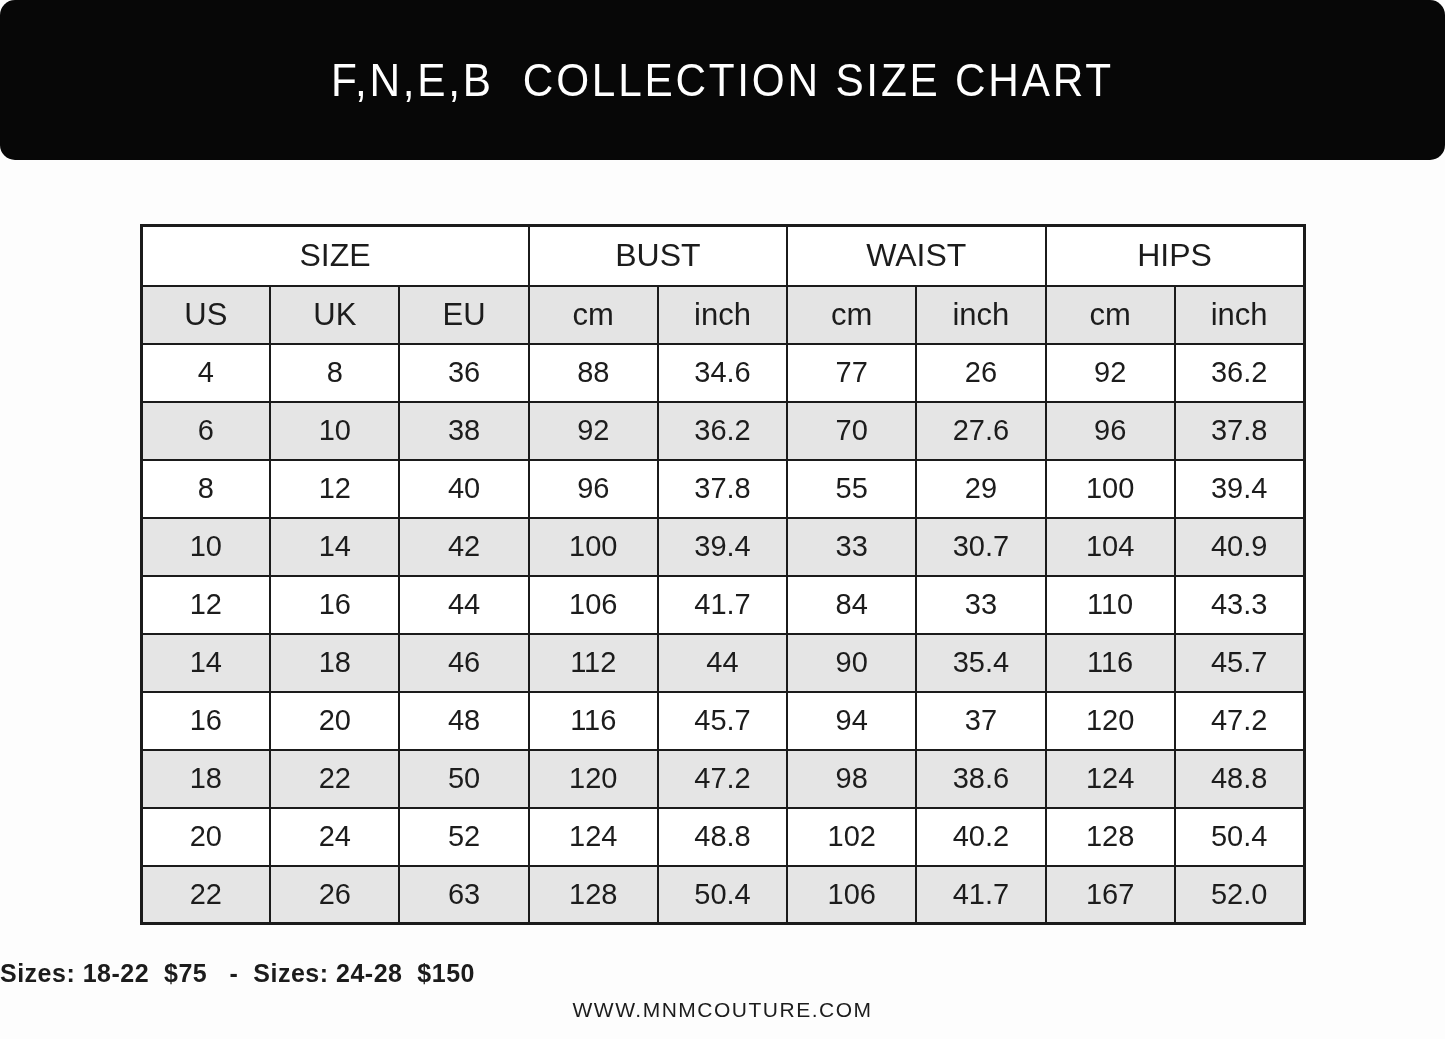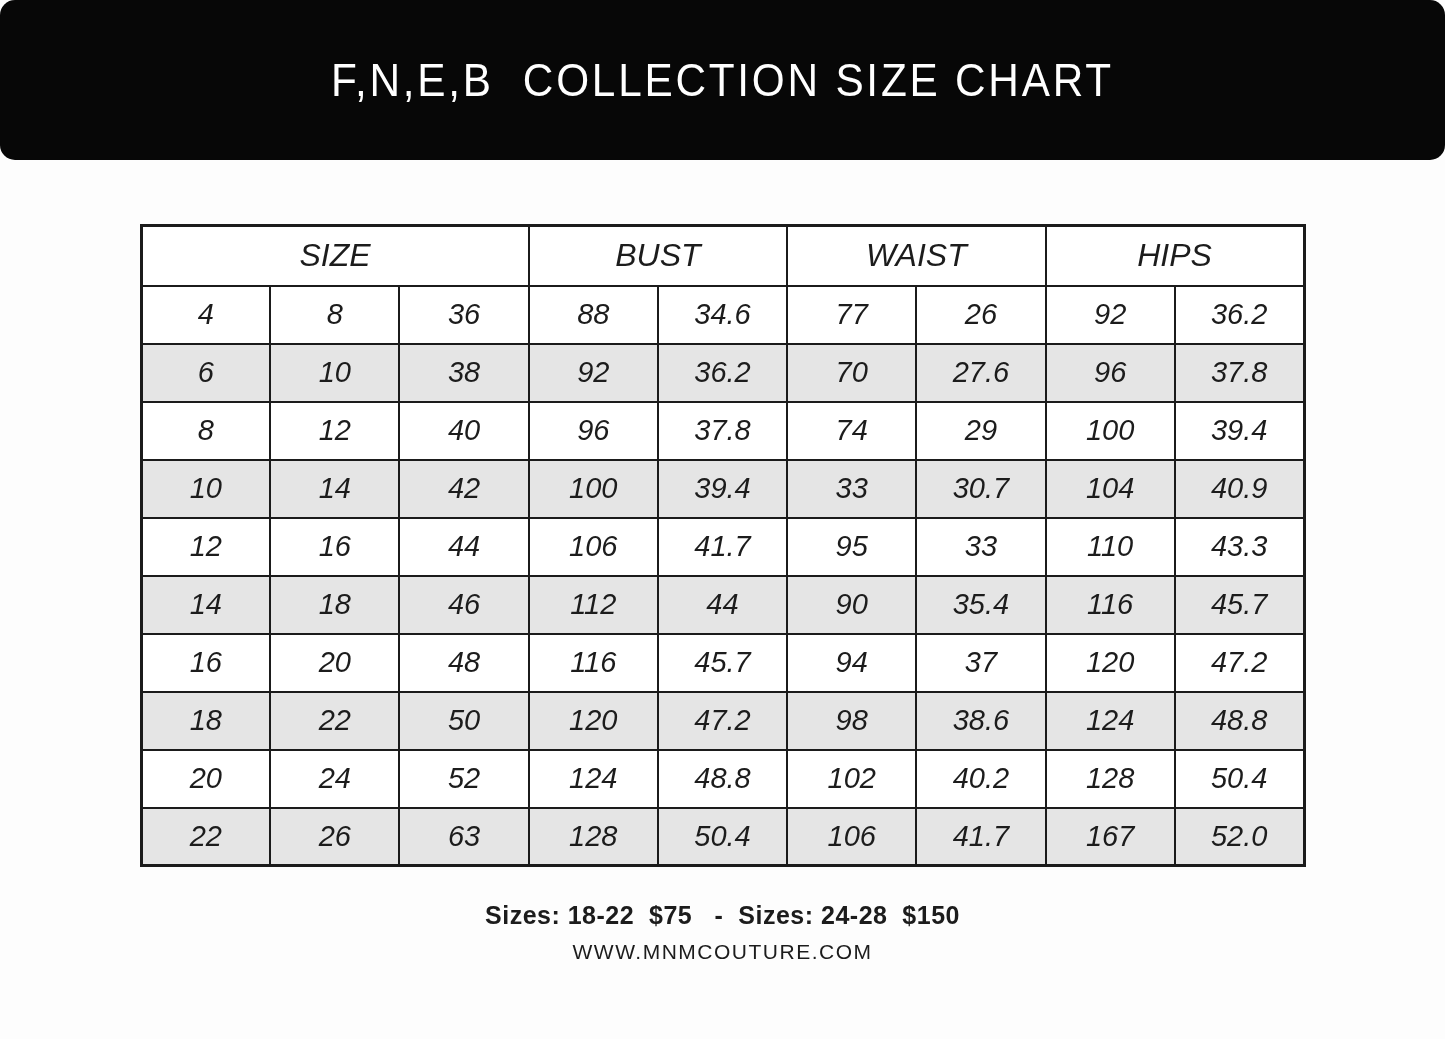--- a/index.html
+++ b/index.html
@@ -41,21 +41,20 @@
     letter-spacing: 3px;
     white-space: pre;
     transform: scaleX(0.92);
   }
   .size-table {
     margin: 64px auto 0 auto;
     width: 1166px;
     border-collapse: collapse;
     table-layout: fixed;
     border: 3px solid var(--border-color);
-    font-style: italic;
   }
   .size-table th, .size-table td {
     border: 2px solid var(--border-color);
     text-align: center;
     vertical-align: middle;
     padding: 0;
     font-weight: 400;
   }
   .size-table thead tr.group-row th {
     height: 60px;
@@ -70,21 +69,20 @@
   .size-table tbody td {
     height: 58px;
     background: #ffffff;
     font-size: 29px;
   }
   .size-table tbody tr.alt td {
     background: var(--row-alt-bg);
   }
   .pricing {
     margin: 34px 0 0 0;
-    text-align: center;
     font-size: 25px;
     font-weight: 700;
     white-space: pre;
     letter-spacing: 0.5px;
   }
   .website {
     margin: 10px 0 0 0;
     text-align: center;
     font-size: 21px;
     font-weight: 400;
@@ -101,20 +99,31 @@
   </header>
 
   <main>
     <table class="size-table">
       <thead>
         <tr class="group-row" id="group-row">
             <th colspan="3">SIZE</th>
             <th colspan="2">BUST</th>
             <th colspan="2">WAIST</th>
             <th colspan="2">HIPS</th>
+          </tr>
+        <tr class="sub-row" id="sub-row">
+            <th>US</th>
+            <th>UK</th>
+            <th>EU</th>
+            <th>cm</th>
+            <th>inch</th>
+            <th>cm</th>
+            <th>inch</th>
+            <th>cm</th>
+            <th>inch</th>
           </tr>
       </thead>
       <tbody id="table-body">
           <tr>
             <td>4</td>
             <td>8</td>
             <td>36</td>
             <td>88</td>
             <td>34.6</td>
             <td>77</td>
@@ -132,21 +141,21 @@
             <td>27.6</td>
             <td>96</td>
             <td>37.8</td>
           </tr>
           <tr>
             <td>8</td>
             <td>12</td>
             <td>40</td>
             <td>96</td>
             <td>37.8</td>
-            <td>74</td>
+            <td>55</td>
             <td>29</td>
             <td>100</td>
             <td>39.4</td>
           </tr>
           <tr class="alt">
             <td>10</td>
             <td>14</td>
             <td>42</td>
             <td>100</td>
             <td>39.4</td>
@@ -154,21 +163,21 @@
             <td>30.7</td>
             <td>104</td>
             <td>40.9</td>
           </tr>
           <tr>
             <td>12</td>
             <td>16</td>
             <td>44</td>
             <td>106</td>
             <td>41.7</td>
-            <td>95</td>
+            <td>84</td>
             <td>33</td>
             <td>110</td>
             <td>43.3</td>
           </tr>
           <tr class="alt">
             <td>14</td>
             <td>18</td>
             <td>46</td>
             <td>112</td>
             <td>44</td>

